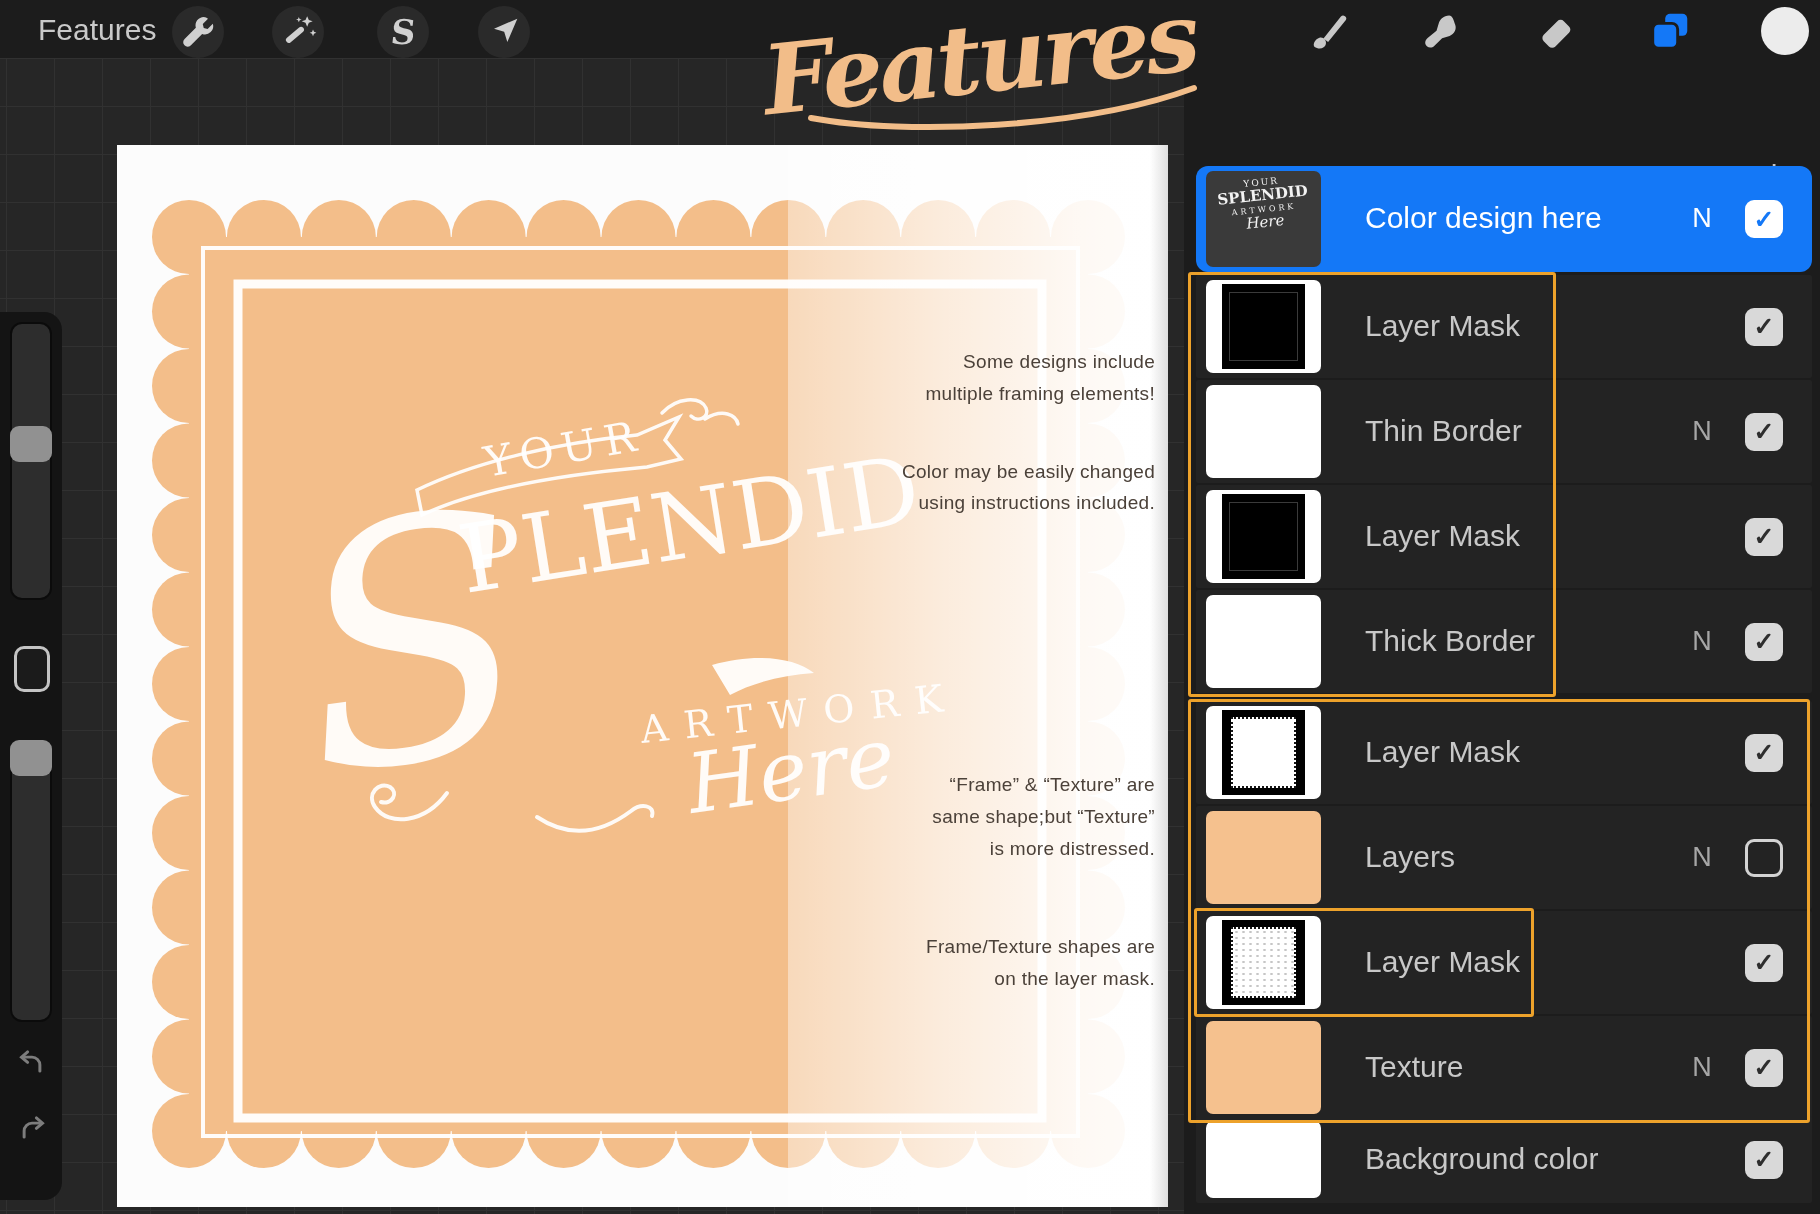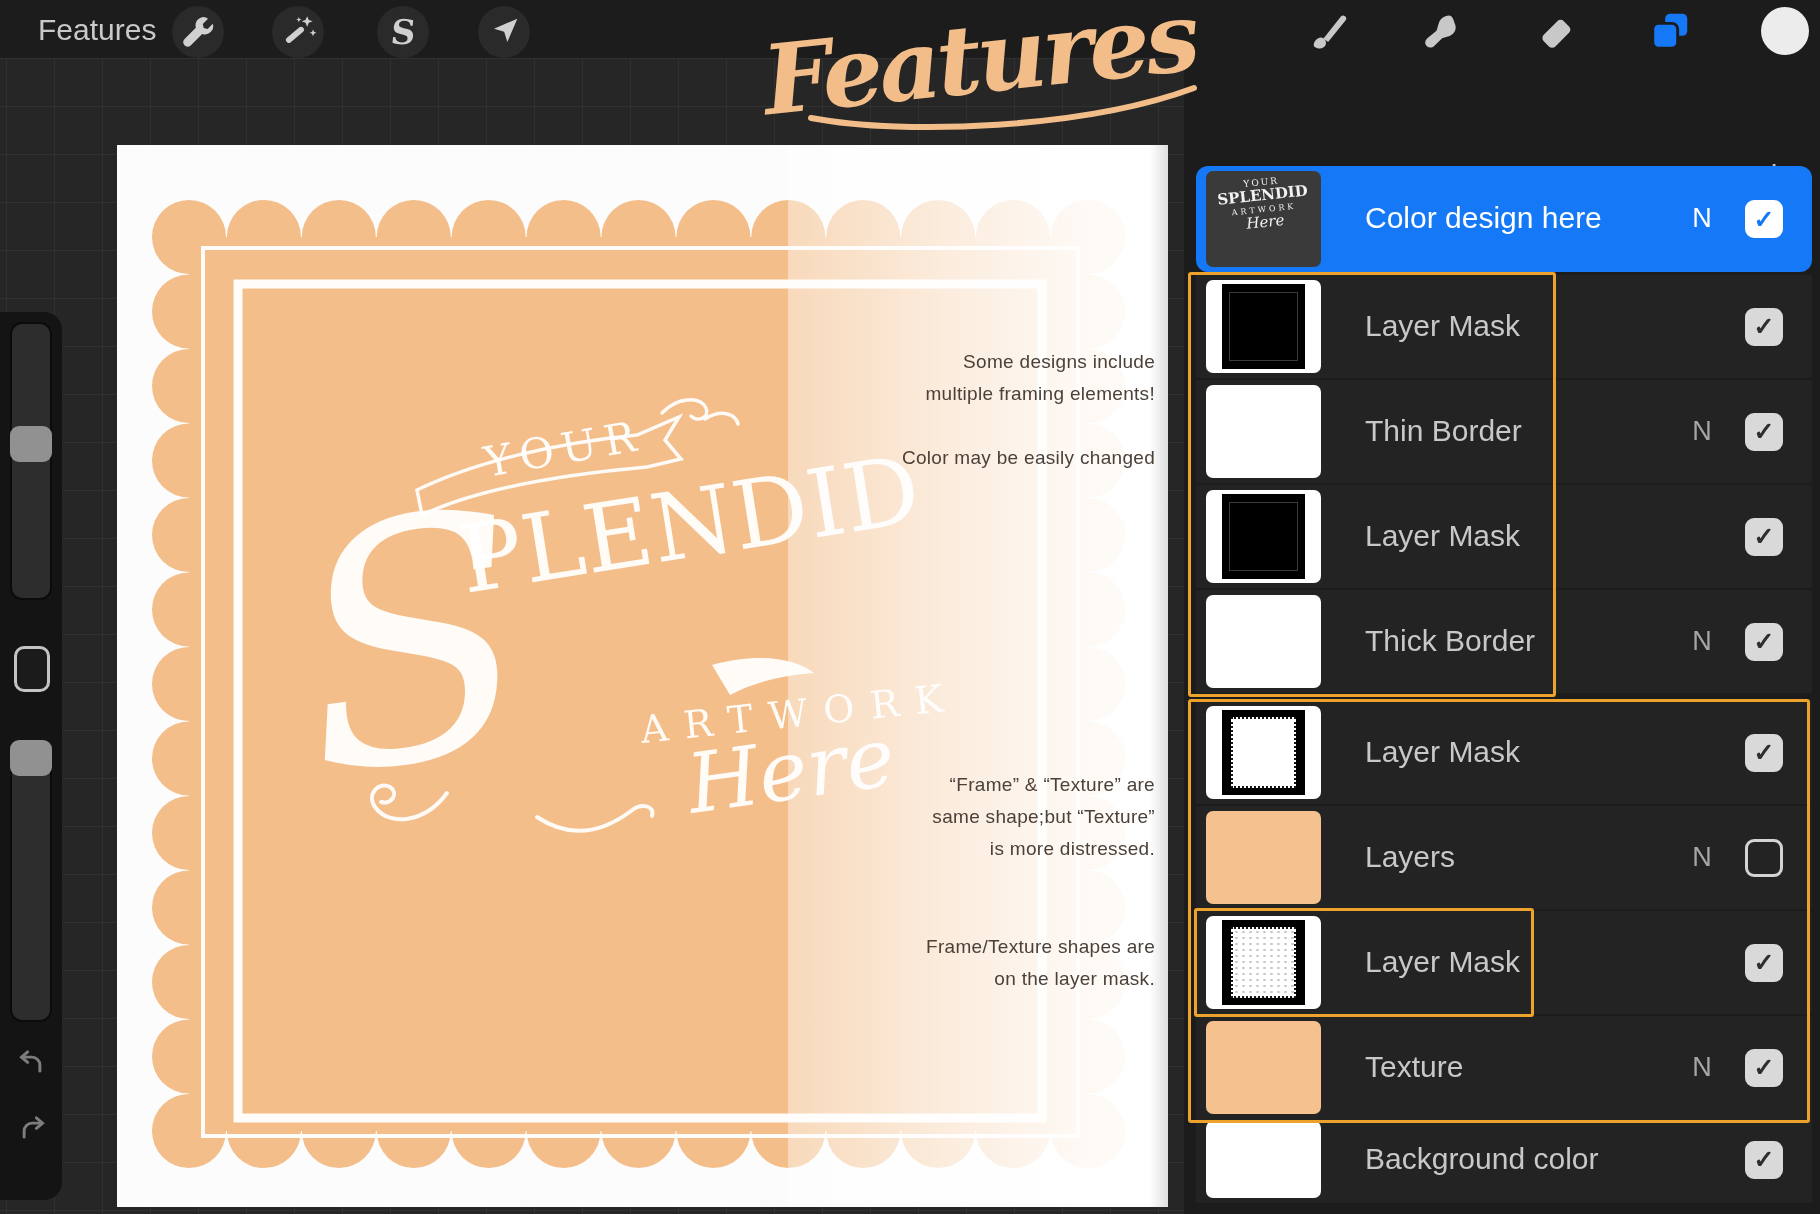--- a/index.html
+++ b/index.html
@@ -156,22 +156,23 @@
       </g>
     </svg>
     <div class="fade-overlay"></div>
     <div class="edge-shade"></div>
   </div>
 
   <div class="anno" style="top:346px">
     <div>Some designs include</div>
     <div>multiple framing elements!</div>
   </div>
-  <div class="anno" style="top:442px;line-height:31px">
+  <div class="anno" style="top:456px;line-height:31px">
     <div>Color may be easily changed</div>
+    <div>using instructions included.</div>
   </div>
   <div class="anno" style="top:931px">
     <div>Frame/Texture shapes are</div>
     <div>on the layer mask.</div>
   </div>
   <div class="anno" style="top:769px">
     <div>“Frame” &amp; “Texture” are</div>
     <div>same shape;but “Texture”</div>
     <div>is more distressed.</div>
   </div>

